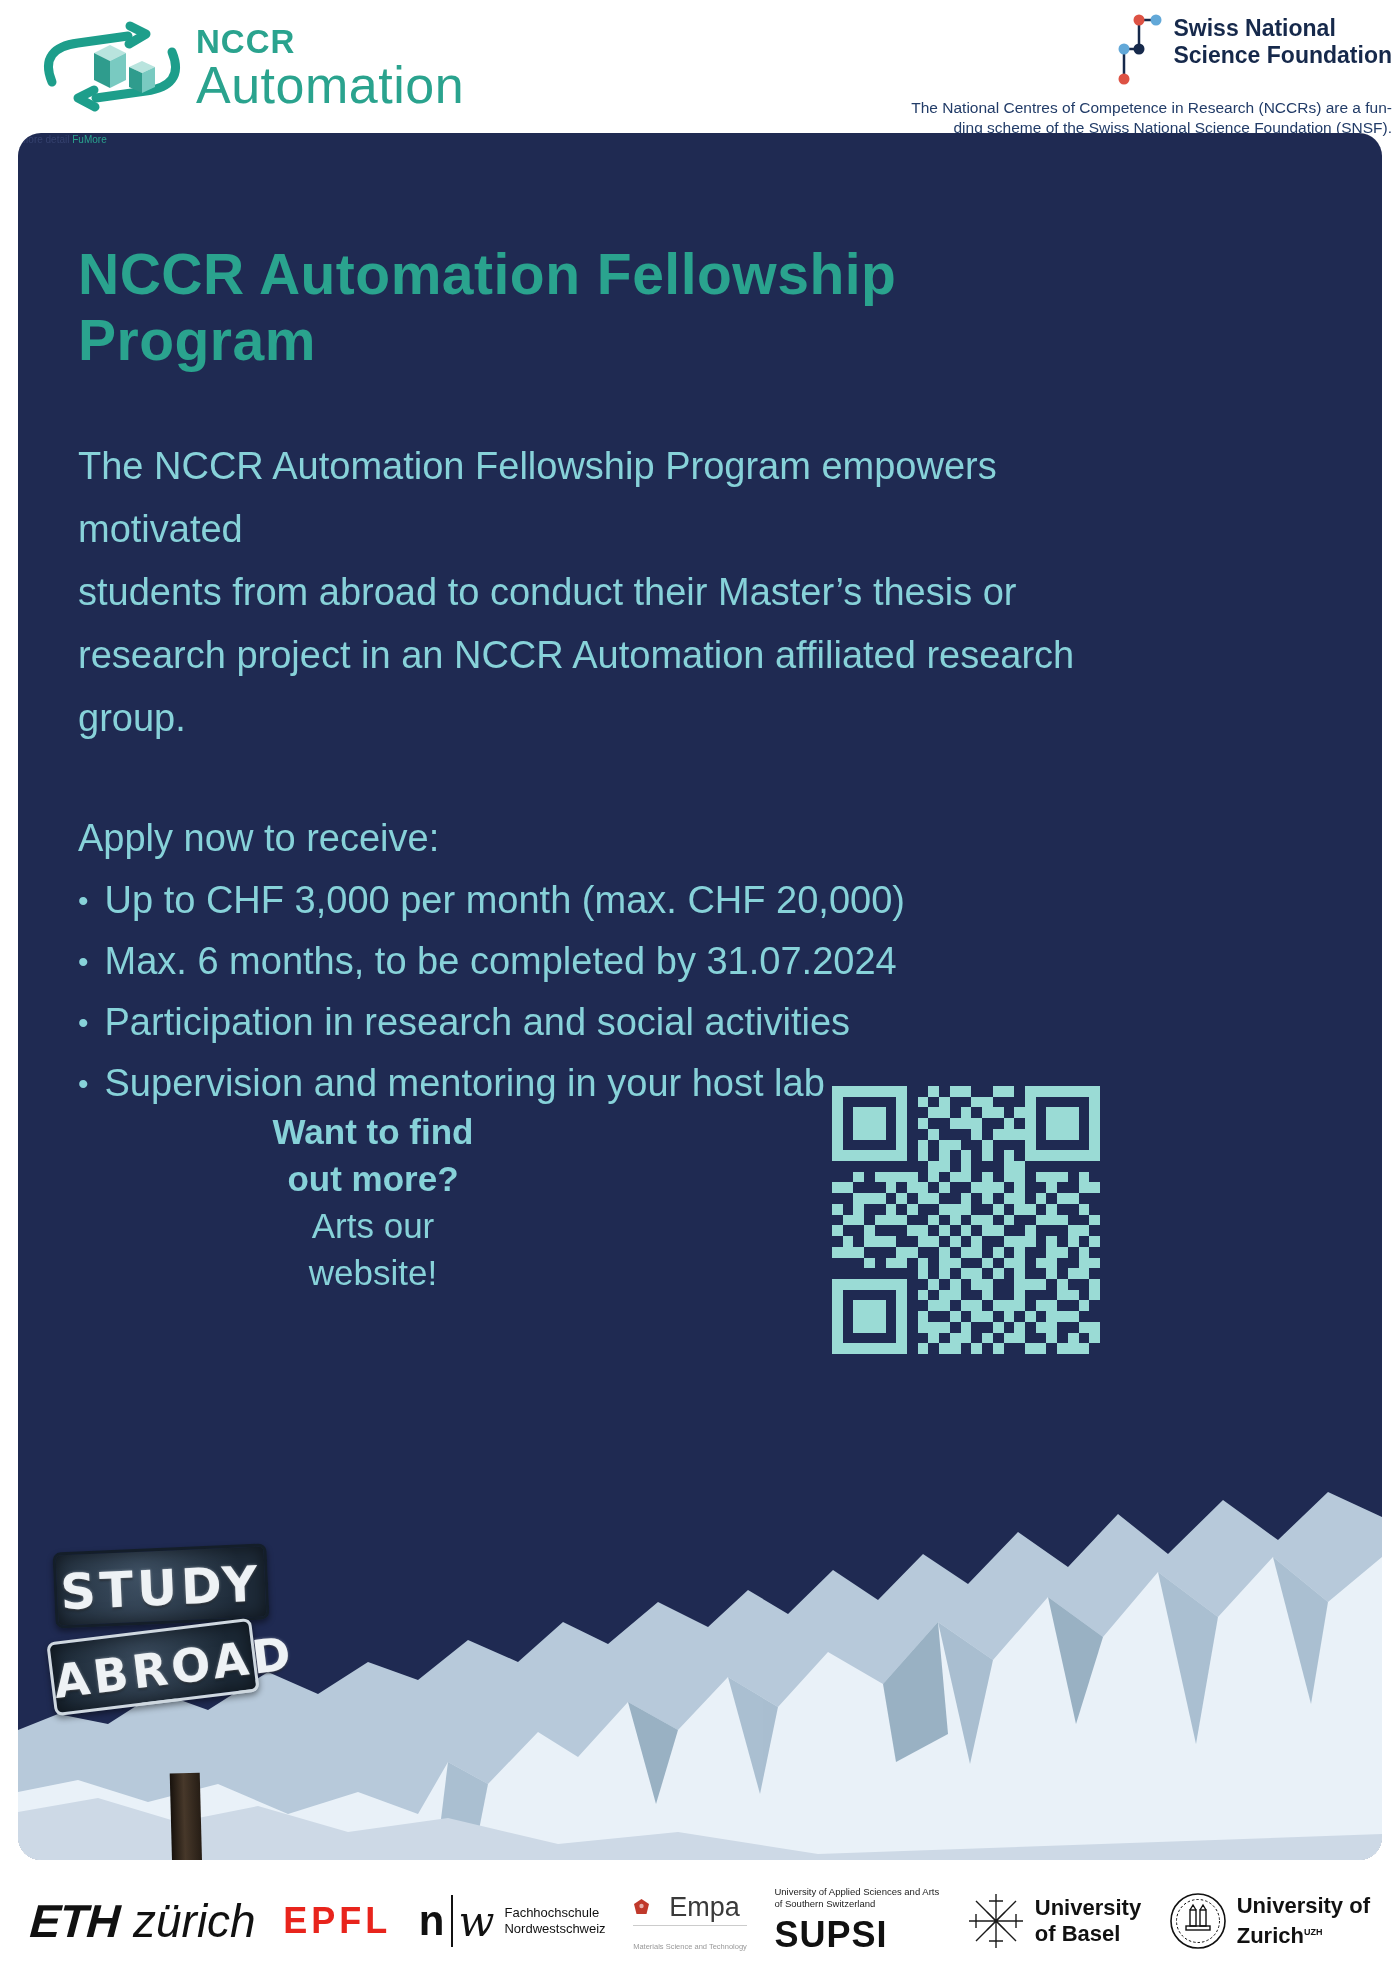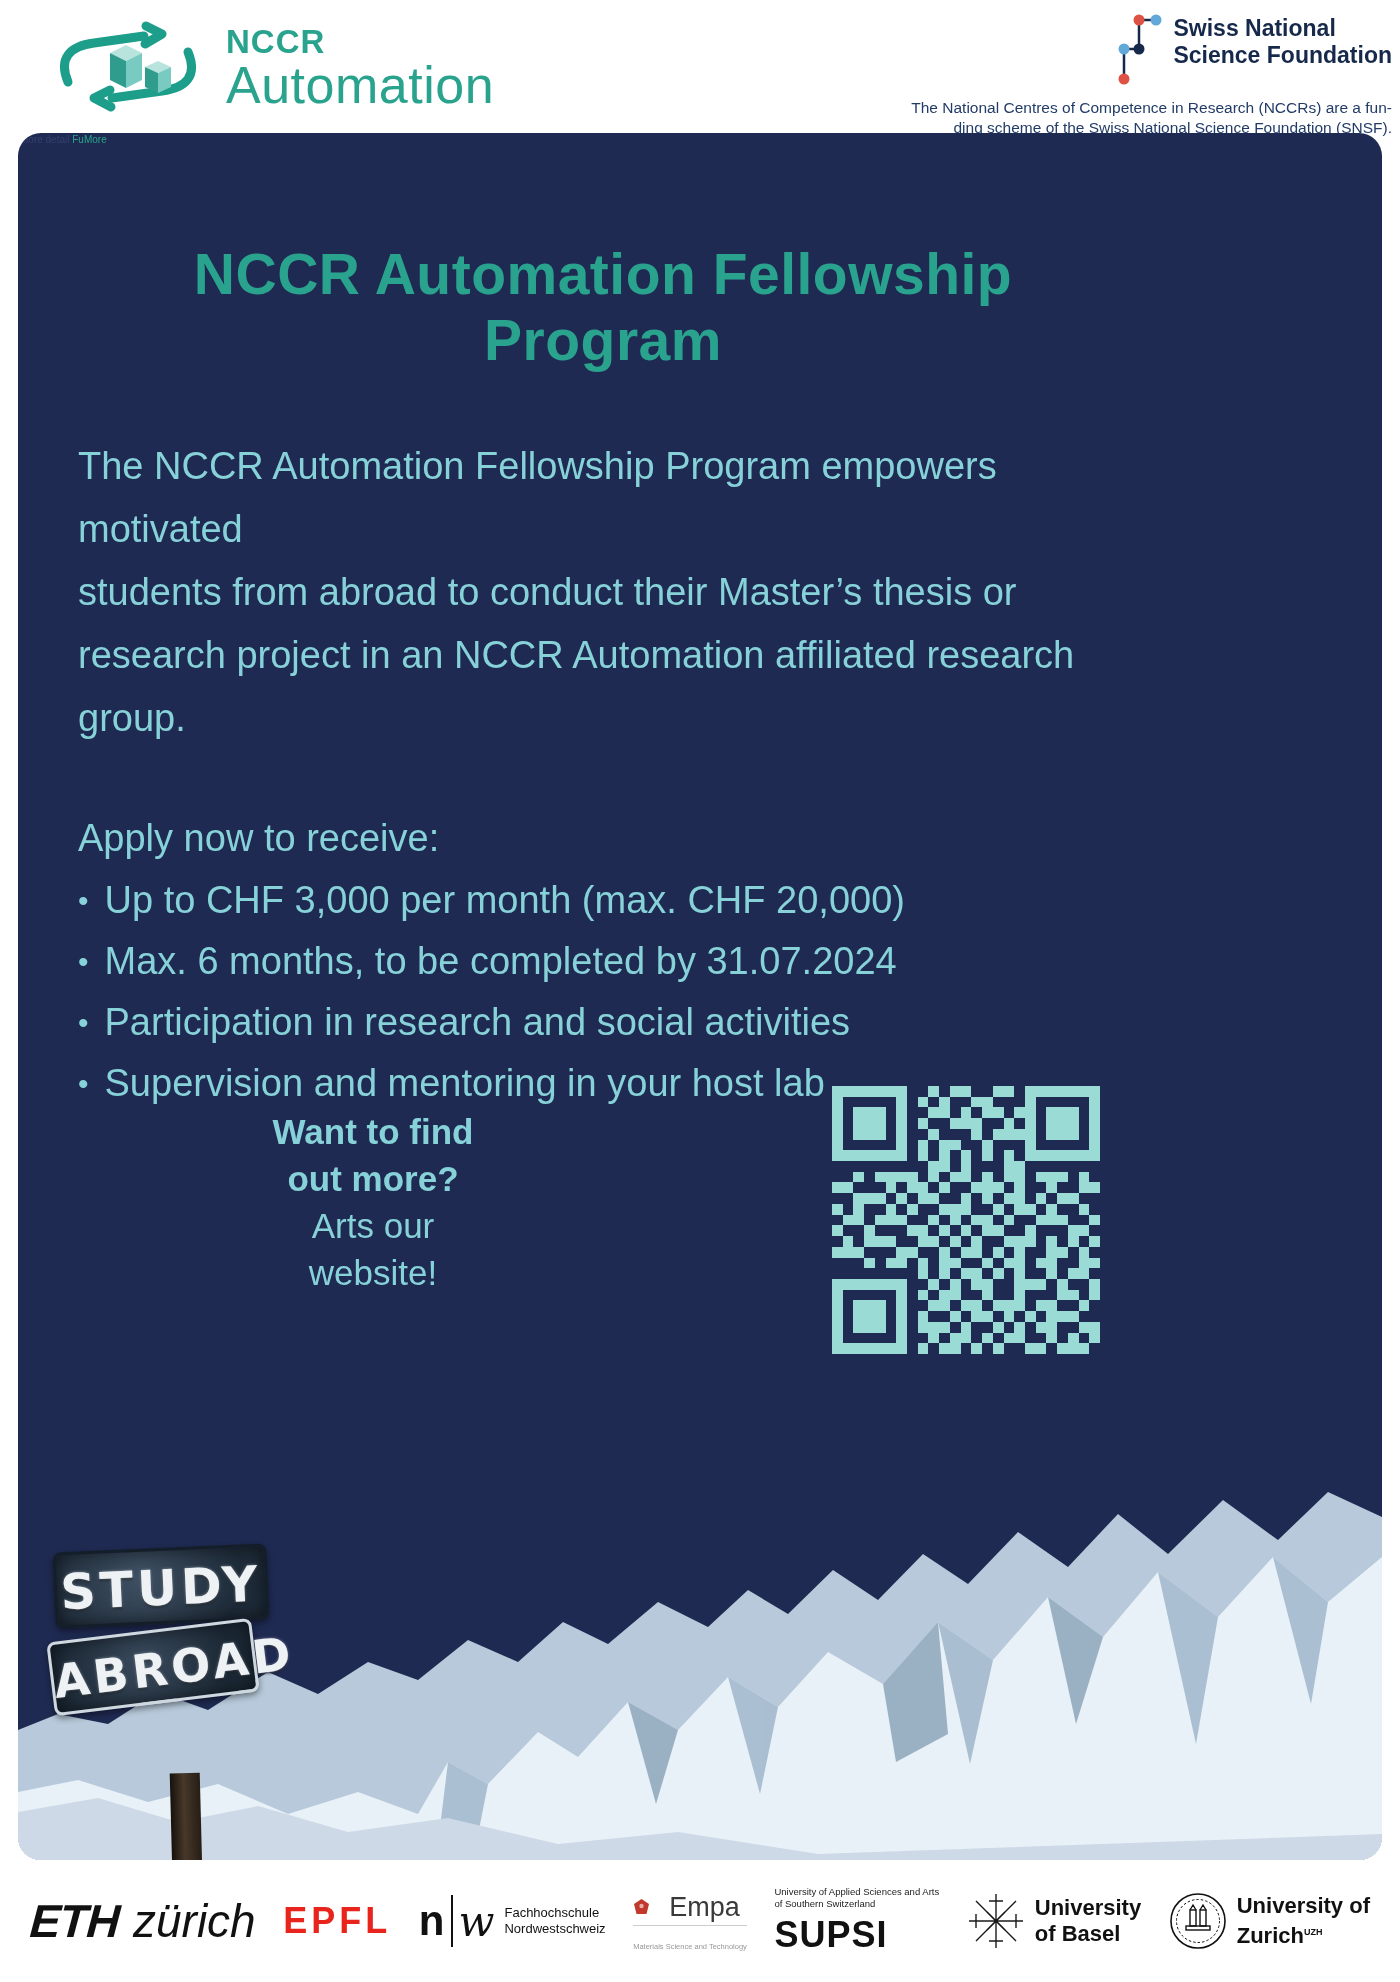--- a/index.html
+++ b/index.html
@@ -5,34 +5,34 @@
   :root{
     --navy:#1f2a52; --teal:#2aa38e; --light:#87d2d9; --qr:#9adbd5;
     --snsf:#16294b; --caption:#223c68; --epfl:#e8241c; --empa:#c0392b;
   }
   *{box-sizing:border-box; margin:0; padding:0;}
   body{margin:0; background:#ffffff; font-family:"Liberation Sans","DejaVu Sans",sans-serif;}
   .page{position:relative; width:1400px; height:1982px; background:#fff; overflow:hidden;}
 
   
   .top{position:absolute; top:0; left:0; width:100%; height:133px;}
-  .nccr-logo{position:absolute; left:44px; top:18px; display:flex; align-items:center; gap:14px;}
+  .nccr-logo{position:absolute; left:28px; top:18px; display:flex; align-items:center; }
   .nccr-word .l1{font-size:33px; font-weight:700; color:var(--teal); letter-spacing:1px; line-height:36px;}
   .nccr-word .l2{font-size:52px; font-weight:400; color:var(--teal); letter-spacing:0.5px; line-height:50px;}
   .snsf{position:absolute; right:8px; top:10px; text-align:right;}
   .snsf-row{display:flex; justify-content:flex-end; align-items:flex-start; gap:10px;}
   .snsf-name{text-align:left; margin-top:5px; font-size:23px; font-weight:700; color:var(--snsf); line-height:27px;}
   .snsf-caption{margin-top:6px; font-size:15.5px; color:var(--caption); line-height:20px;}
 
   
   .panel{position:absolute; top:133px; left:18px; right:18px; bottom:122px; background:var(--navy); overflow:hidden;border-radius:23px;}
   .tiny-caption{position:absolute; top:1px; left:2px; font-size:10px; color:#35416e;}
   .tiny-caption .t2{color:var(--teal);}
   .content{position:absolute; left:60px; top:0; width:1050px;}
-  h1.title{margin-top:108px; font-size:57px; font-weight:700; color:var(--teal); letter-spacing:0.5px;text-align:center;}
+  h1.title{margin-top:108px; font-size:57px; font-weight:700; color:var(--teal); letter-spacing:0.5px;}
   .intro{margin-top:62px; font-size:38px; font-weight:300; color:var(--light); line-height:63px;}
   .apply{margin-top:57px; font-size:38px; font-weight:300; color:var(--light); line-height:63px;}
   ul.benefits{list-style:none;}
   ul.benefits li{font-size:38px; font-weight:300; color:var(--light); line-height:61px; display:flex; gap:16px;}
   ul.benefits .b{font-size:30px; line-height:61px;}
 
   .cta{position:absolute; left:160px; top:975px; width:390px; text-align:center; color:var(--light);}
   .cta .bold{font-size:35px; font-weight:700; line-height:47px;}
   .cta .reg{font-size:35px; font-weight:300; line-height:47px;}
 

